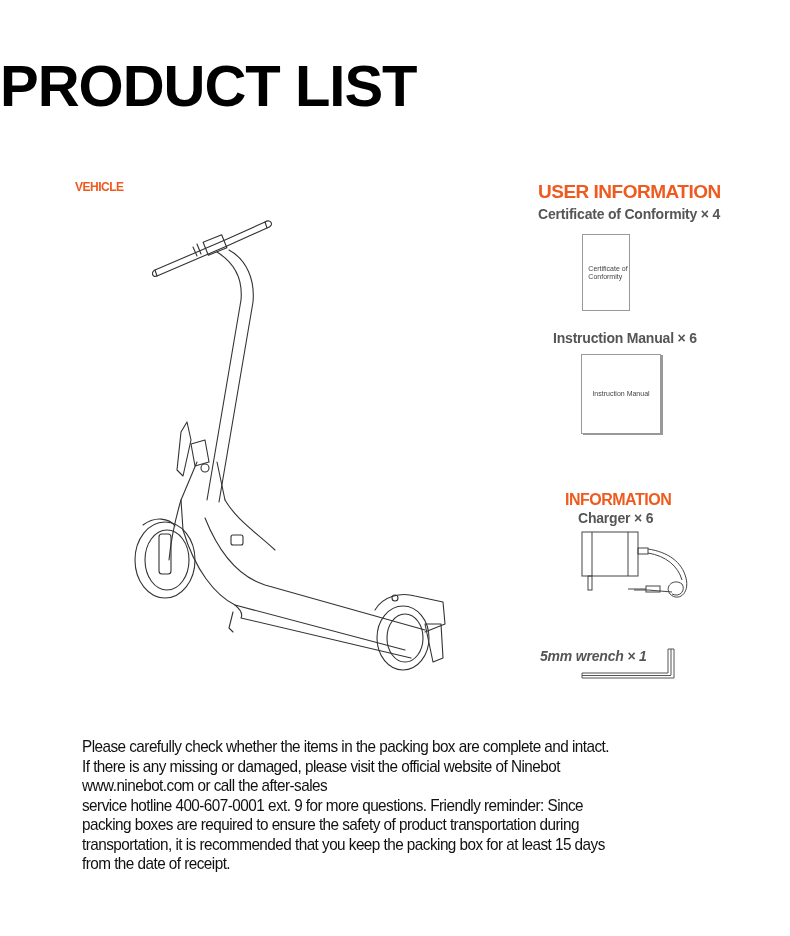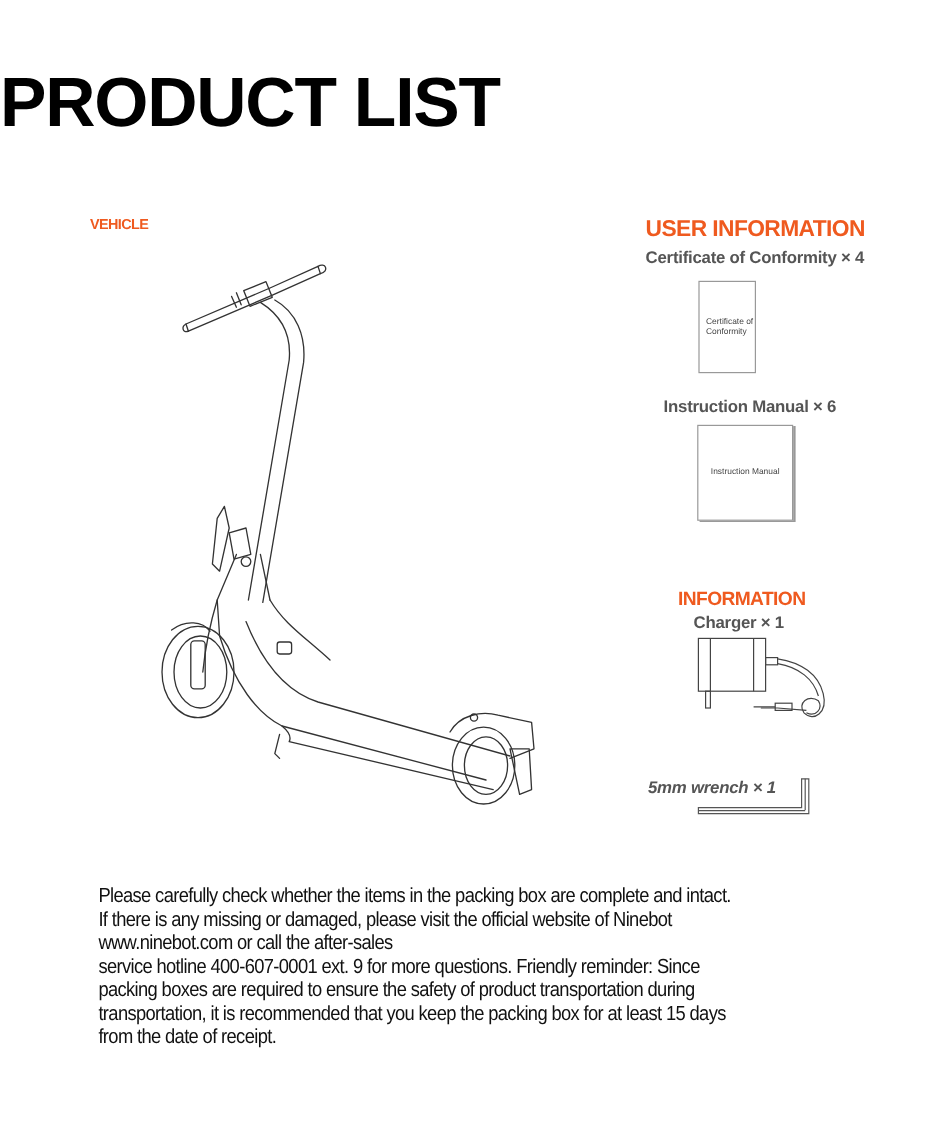--- a/index.html
+++ b/index.html
@@ -77,21 +77,21 @@
   <span><span>Certificate of</span><br><span>Conformity</span></span>
 </div>
 
 <div class="item-label manual-label">Instruction Manual × 6</div>
 <div class="booklet manual-booklet">
   <span>Instruction Manual</span>
 </div>
 
 <div class="accessories orange">INFORMATION</div>
 
-<div class="item-label charger-label">Charger  ×  1</div>
+<div class="item-label charger-label">Charger  ×  6</div>
 <svg class="charger" width="120" height="80" viewBox="0 0 120 80" fill="none" stroke="#444" stroke-width="1">
   <rect x="4" y="4" width="56" height="44"></rect>
   <line x1="14" y1="4" x2="14" y2="48"></line>
   <line x1="50" y1="4" x2="50" y2="48"></line>
   <rect x="10" y="48" width="4" height="14"></rect>
   <rect x="60" y="20" width="10" height="6"></rect>
   <path d="M70 21 C90 24 104 34 108 50 C112 66 100 74 92 66 C86 58 96 50 104 56 C108 62 102 70 94 66"></path>
   <path d="M70 25 C88 28 100 38 104 52"></path>
   <path d="M94 64 L70 62 L56 62"></path>
   <rect x="68" y="58" width="14" height="6"></rect>

